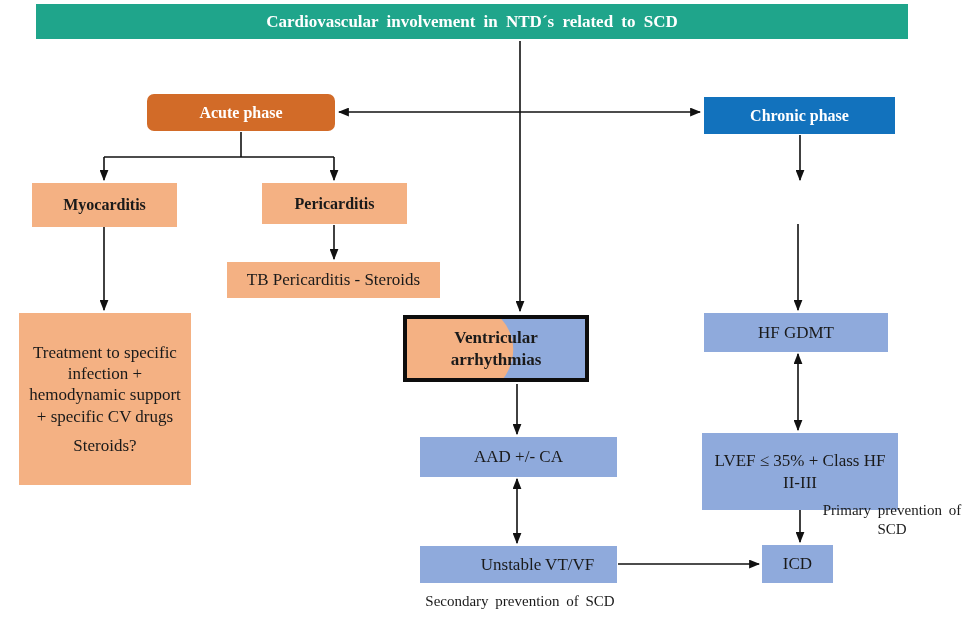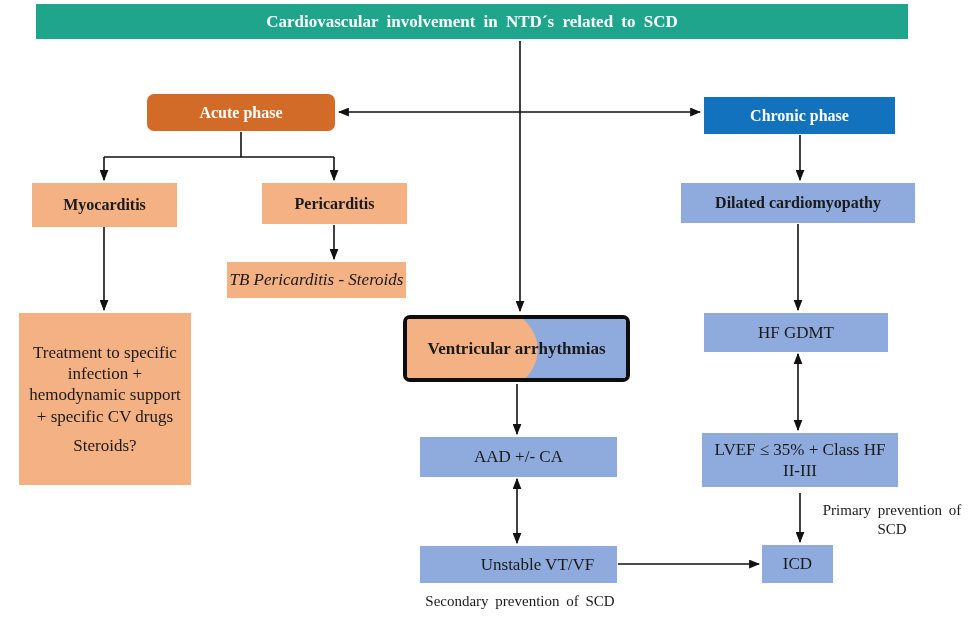--- a/index.html
+++ b/index.html
@@ -88,38 +88,37 @@
     </g>
   </svg>
 
   <div class="abs banner" style="left:36px;top:4px;width:872px;height:35px;">Cardiovascular involvement in NTD´s related to SCD</div>
 
   <div class="abs node phase-acute" style="left:147px;top:94px;width:188px;height:37px;">Acute phase</div>
   <div class="abs node phase-chronic" style="left:704px;top:97px;width:191px;height:37px;">Chronic phase</div>
 
   <div class="abs node lt-orange bold" style="left:32px;top:183px;width:145px;height:44px;">Myocarditis</div>
   <div class="abs node lt-orange bold" style="left:262px;top:183px;width:145px;height:41px;">Pericarditis</div>
-  <div class="abs node lt-orange" style="left:227px;top:262px;width:179px;height:36px;font-style:italic;">TB Pericarditis - Steroids</div>
+  <div class="abs node lt-orange" style="left:227px;top:262px;width:213px;height:36px;">TB Pericarditis - Steroids</div>
 
   <div class="abs node lt-orange treatment" style="left:19px;top:313px;width:172px;height:172px;">
     <span>Treatment to specific infection + hemodynamic support + specific CV drugs</span>
     <span>Steroids?</span>
   </div>
 
-  <div class="abs node va" style="left:403px;top:315px;width:227px;height:67px;border-radius:7px;">
+  <div class="abs node va" style="left:403px;top:315px;width:186px;height:67px;">
     <svg class="va-bg" viewBox="0 0 219 59" preserveAspectRatio="none">
       <rect x="0" y="0" width="219" height="59" fill="var(--light-blue,#8FAADC)"></rect>
       <path d="M0,0 H116 C134,16 136,40 119,59 H0 Z" fill="var(--light-orange,#F4B183)"></path>
     </svg>
     <span class="va-label">Ventricular arrhythmias</span>
   </div>
 
   <div class="abs node lt-blue" style="left:420px;top:437px;width:197px;height:40px;">AAD +/- CA</div>
   <div class="abs node lt-blue" style="left:420px;top:546px;width:197px;height:37px;padding-left:38px;">Unstable VT/VF</div>
   <div class="abs flow-label" style="left:400px;top:591px;width:240px;height:20px;">Secondary prevention of SCD</div>
 
-  <div class="abs node lt-blue bold" style="left:681px;top:183px;width:234px;height:40px;">Dilated cardiomyopathy</div>
   <div class="abs node lt-blue" style="left:704px;top:313px;width:184px;height:39px;">HF GDMT</div>
-  <div class="abs node lt-blue" style="left:702px;top:433px;width:196px;height:54px;padding:2px 10px;">LVEF ≤ 35% + Class HF II-III</div>
+  <div class="abs node lt-blue" style="left:702px;top:433px;width:196px;height:77px;padding:2px 10px;">LVEF ≤ 35% + Class HF II-III</div>
   <div class="abs flow-label" style="left:818px;top:500px;width:148px;height:40px;">Primary prevention of SCD</div>
   <div class="abs node lt-blue" style="left:762px;top:545px;width:71px;height:38px;font-family:Liberation Serif, serif;">ICD</div>
 
 </div>
 
 </body></html>

